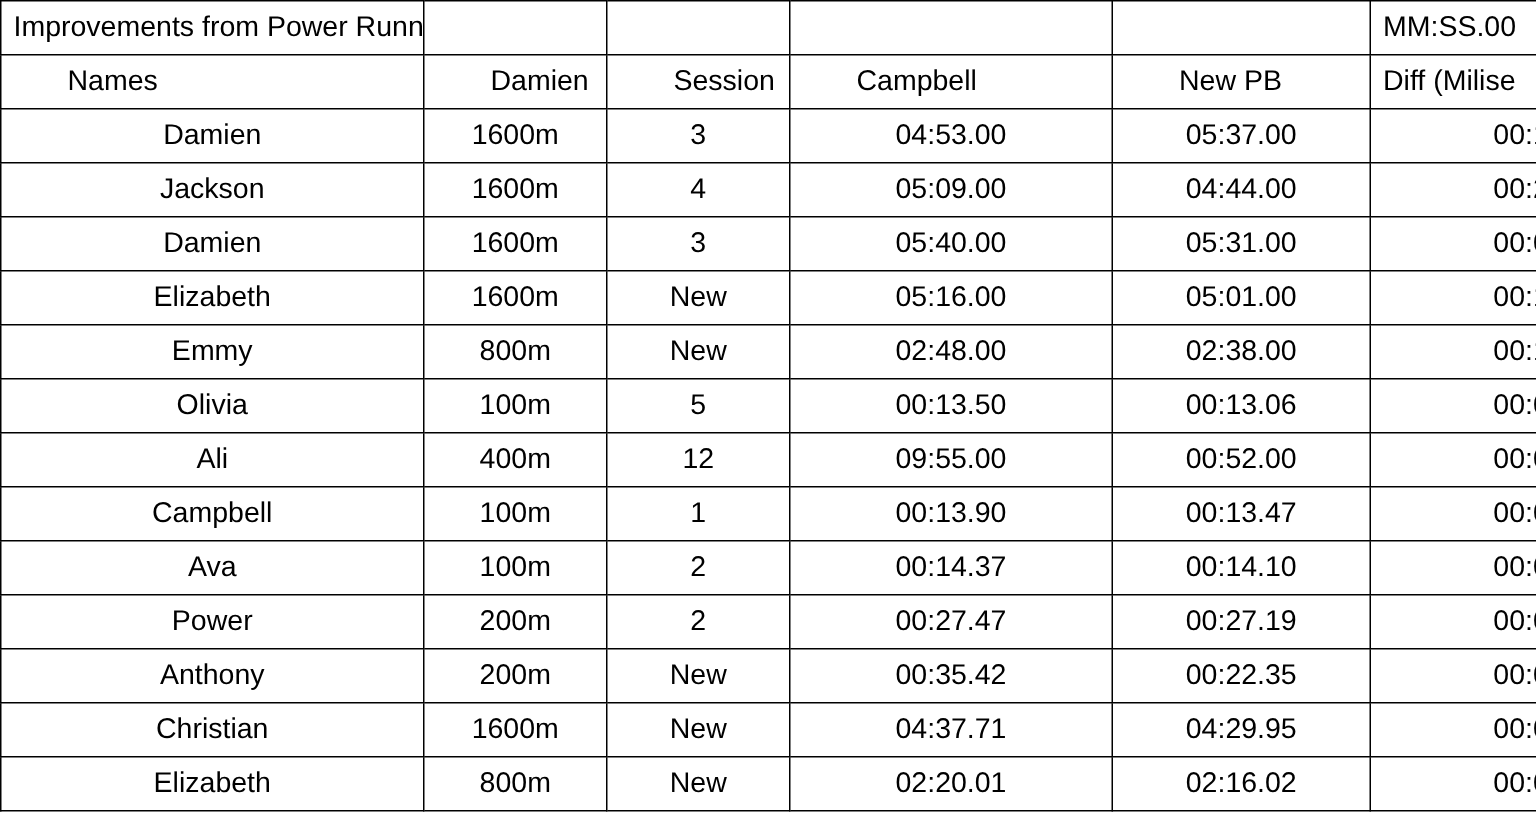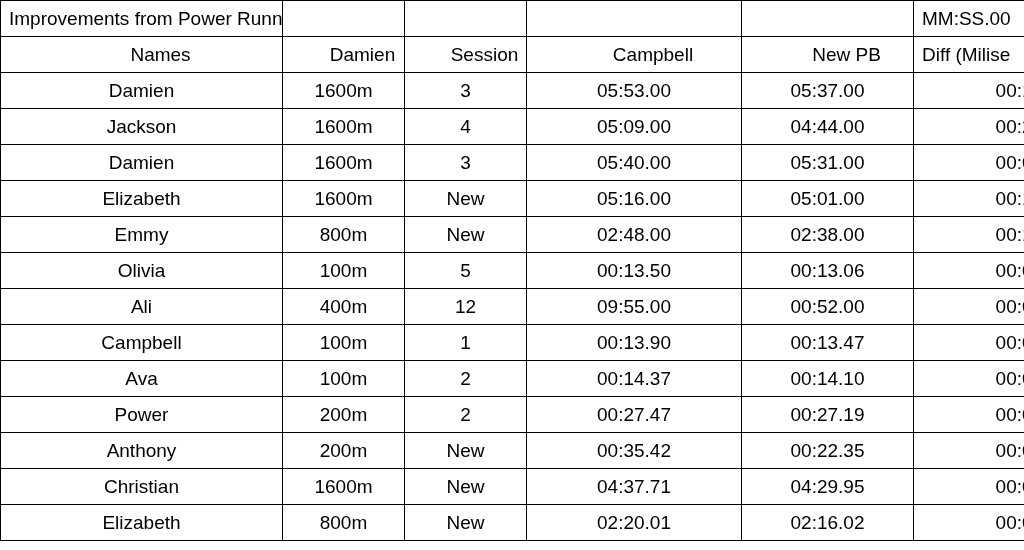--- a/index.html
+++ b/index.html
@@ -52,21 +52,21 @@
   }
   tr.title-row td.title-cell {
     text-align: left;
     padding-left: 8px;
   }
   tr.title-row td.mmss {
     text-align: left;
     padding-left: 8px;
   }
   tr.header-row td {
-    text-align: center;
+    text-align: left;
     padding-left: 44px;
   }
   td.diff-col {
     text-align: right;
     padding-right: 0;
   }
   tr.header-row td.diff-col {
     text-align: left;
     padding-left: 8px;
   }
@@ -100,21 +100,21 @@
         <td>Session</td>
         <td>Campbell</td>
         <td>New PB</td>
         <td class="diff-col">Diff (Milise</td>
       </tr>
 
       <tr>
         <td>Damien</td>
         <td>1600m</td>
         <td>3</td>
-        <td>05:53.00</td>
+        <td>04:53.00</td>
         <td>05:37.00</td>
         <td class="diff-col">00:16.</td>
       </tr>
       <tr>
         <td>Jackson</td>
         <td>1600m</td>
         <td>4</td>
         <td>05:09.00</td>
         <td>04:44.00</td>
         <td class="diff-col">00:25.</td>

